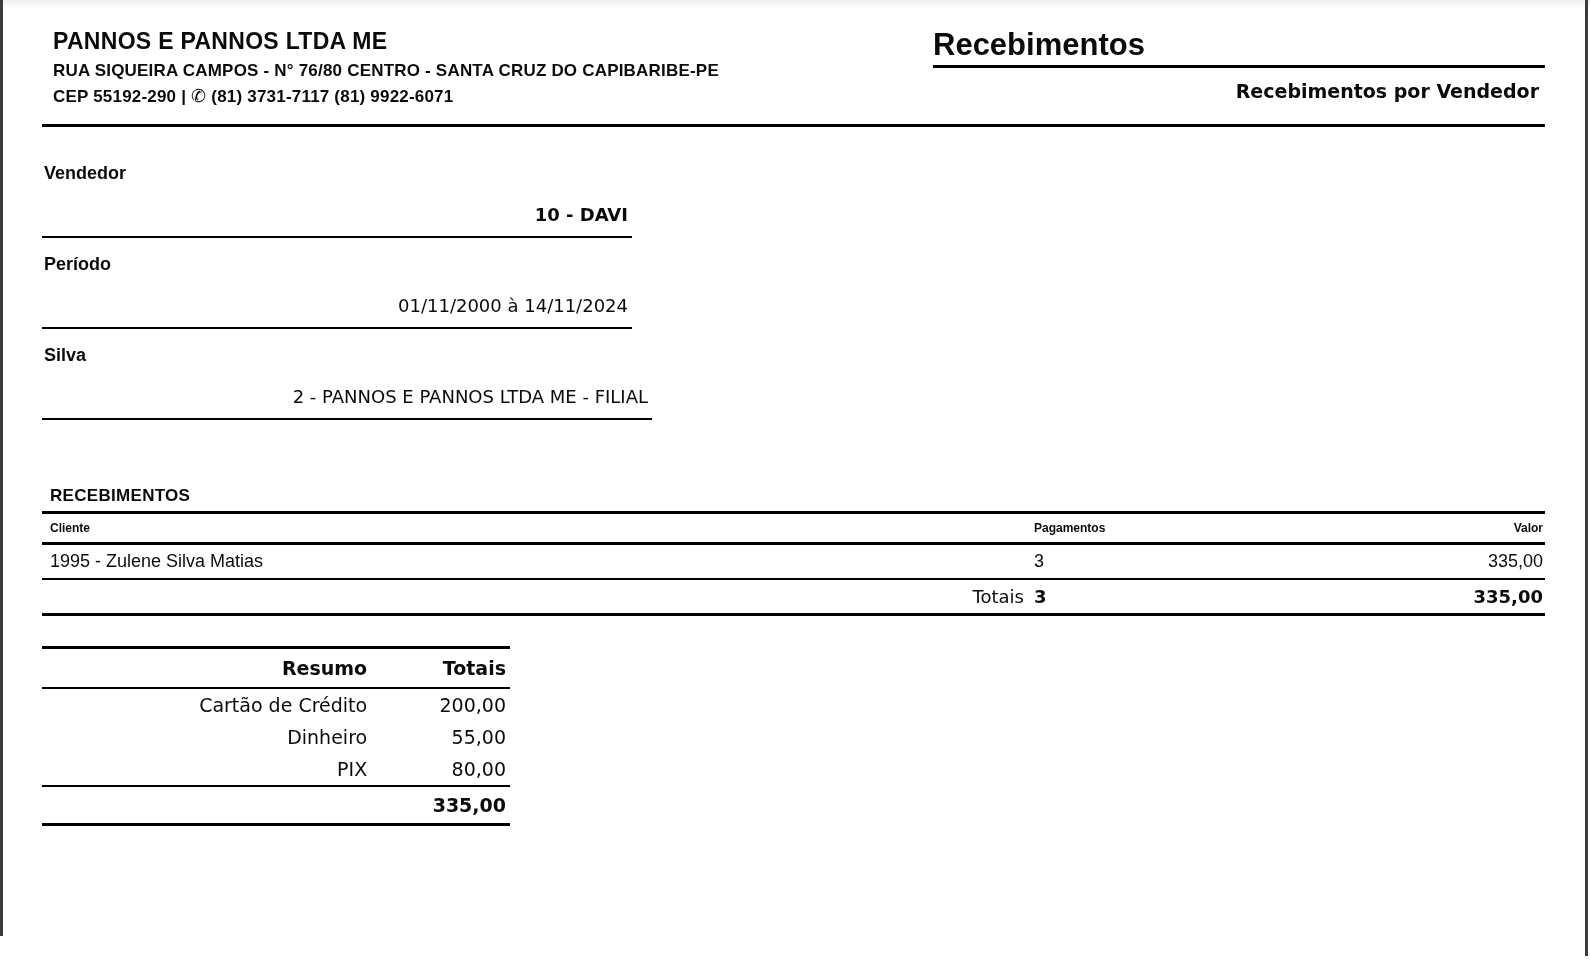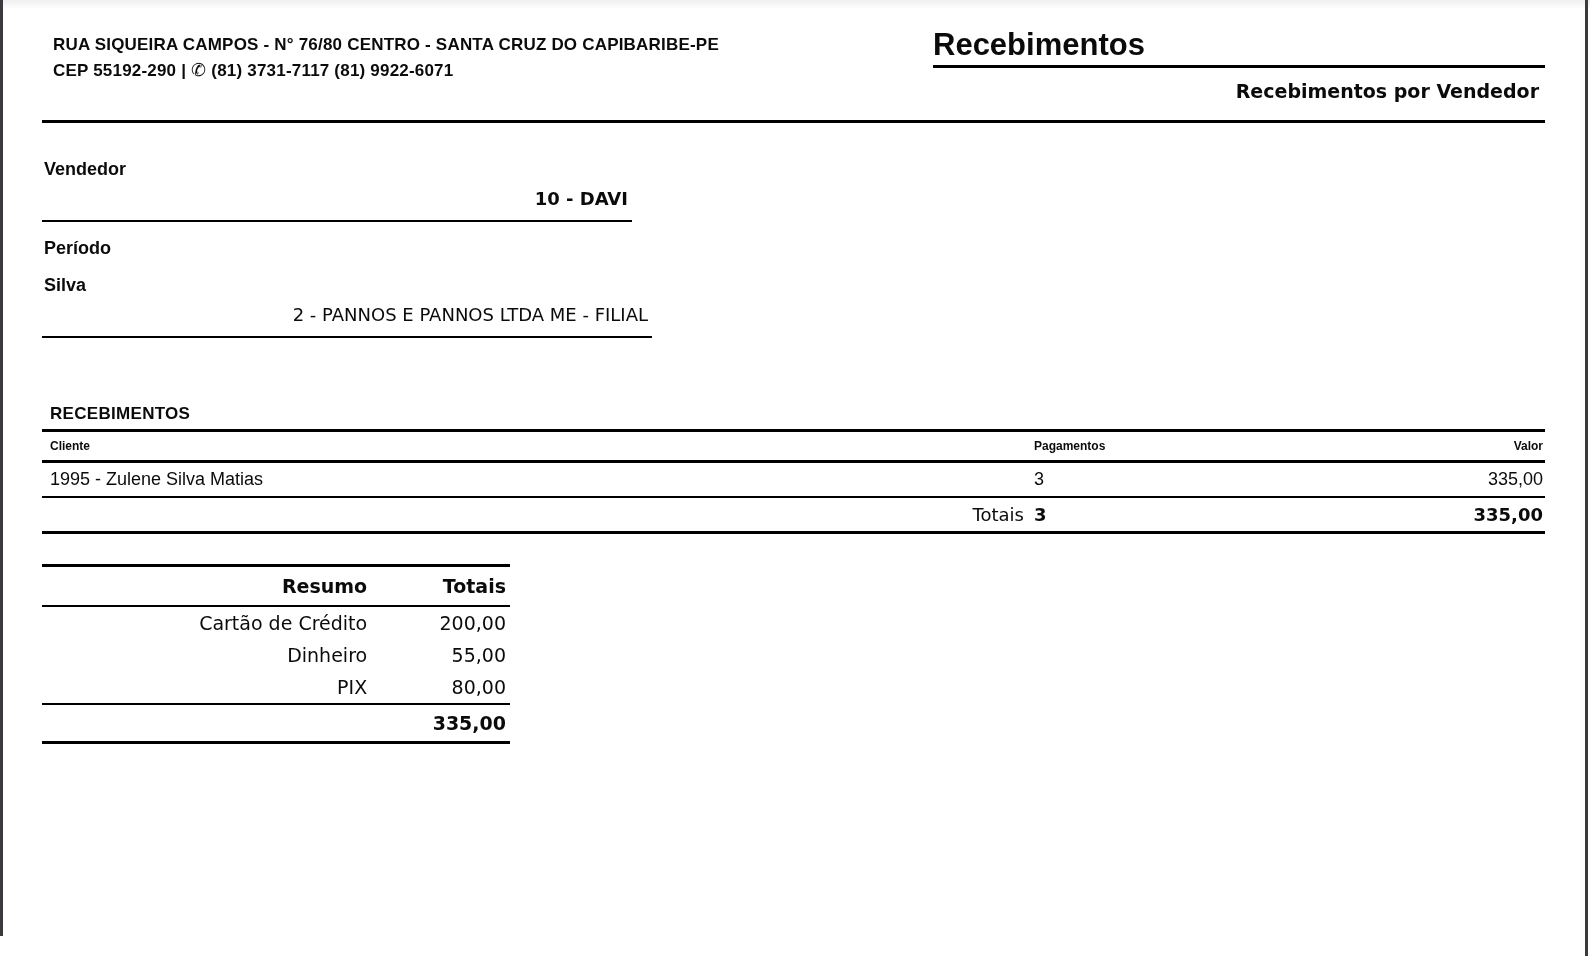--- a/index.html
+++ b/index.html
@@ -28,21 +28,21 @@
     text-align:right;margin-top:12px;padding-right:6px;}
   .header-rule{border-top:3px solid #000;margin-top:18px;}
 
   
   .fields{display:flex;justify-content:space-between;margin-top:36px;flex-direction:column;}
   .fcol-left{width:590px;}
   .fcol-right{width:610px;}
   .field{margin-bottom:16px;}
   .field-label{font-size:18px;font-weight:bold;line-height:21px;padding-left:2px;}
   .field-value{font-family:"DejaVu Sans",sans-serif;font-size:18px;line-height:22px;
-    text-align:right;margin-top:8px;padding:0 4px 10px 0;border-bottom:2.5px solid #000;}
+    text-align:right;margin-top:20px;padding:0 4px 10px 0;border-bottom:2.5px solid #000;}
   .field-value.bold{font-weight:bold;}
 
   
   .receipts{margin-top:50px;}
   .section-title{font-size:17px;font-weight:bold;letter-spacing:.3px;padding-left:8px;}
   table{border-collapse:collapse;}
   .receipts table{width:100%;margin-top:5px;}
   .receipts thead tr{border-top:3px solid #000;border-bottom:3px solid #000;}
   .receipts th{font-size:12px;font-weight:bold;padding:7px 0;}
   .receipts .col-cliente{width:66%;text-align:left;padding-left:8px;}
@@ -72,20 +72,21 @@
 <body>
 
 <div class="top-shade"></div>
 <div class="edge edge-left"></div>
 <div class="edge edge-right"></div>
 
 <div class="content">
 
   <div class="doc-header">
     <div class="company">
+      <div class="company-name">PANNOS E PANNOS LTDA ME</div>
       <div class="company-address">RUA SIQUEIRA CAMPOS - N° 76/80 CENTRO - SANTA CRUZ DO CAPIBARIBE-PE</div>
       <div class="company-cep">
         <span>CEP 55192-290 |</span>
         <span class="phone-glyph">✆</span>
         <span>(81) 3731-7117 (81) 9922-6071</span>
       </div>
     </div>
     <div class="report-id">
       <div class="report-title">Recebimentos</div>
       <div class="report-subtitle">Recebimentos por Vendedor</div>
@@ -95,20 +96,21 @@
   <div class="header-rule"></div>
 
   <div class="fields">
     <div class="fcol-left">
       <div class="field">
         <div class="field-label">Vendedor</div>
         <div class="field-value bold">10 - DAVI</div>
       </div>
       <div class="field">
         <div class="field-label">Período</div>
+        <div class="field-value">01/11/2000 à 14/11/2024</div>
       </div>
     </div>
     <div class="fcol-right">
       <div class="field">
         <div class="field-label">Silva</div>
         <div class="field-value">2 - PANNOS E PANNOS LTDA ME - FILIAL</div>
       </div>
     </div>
   </div>
 

